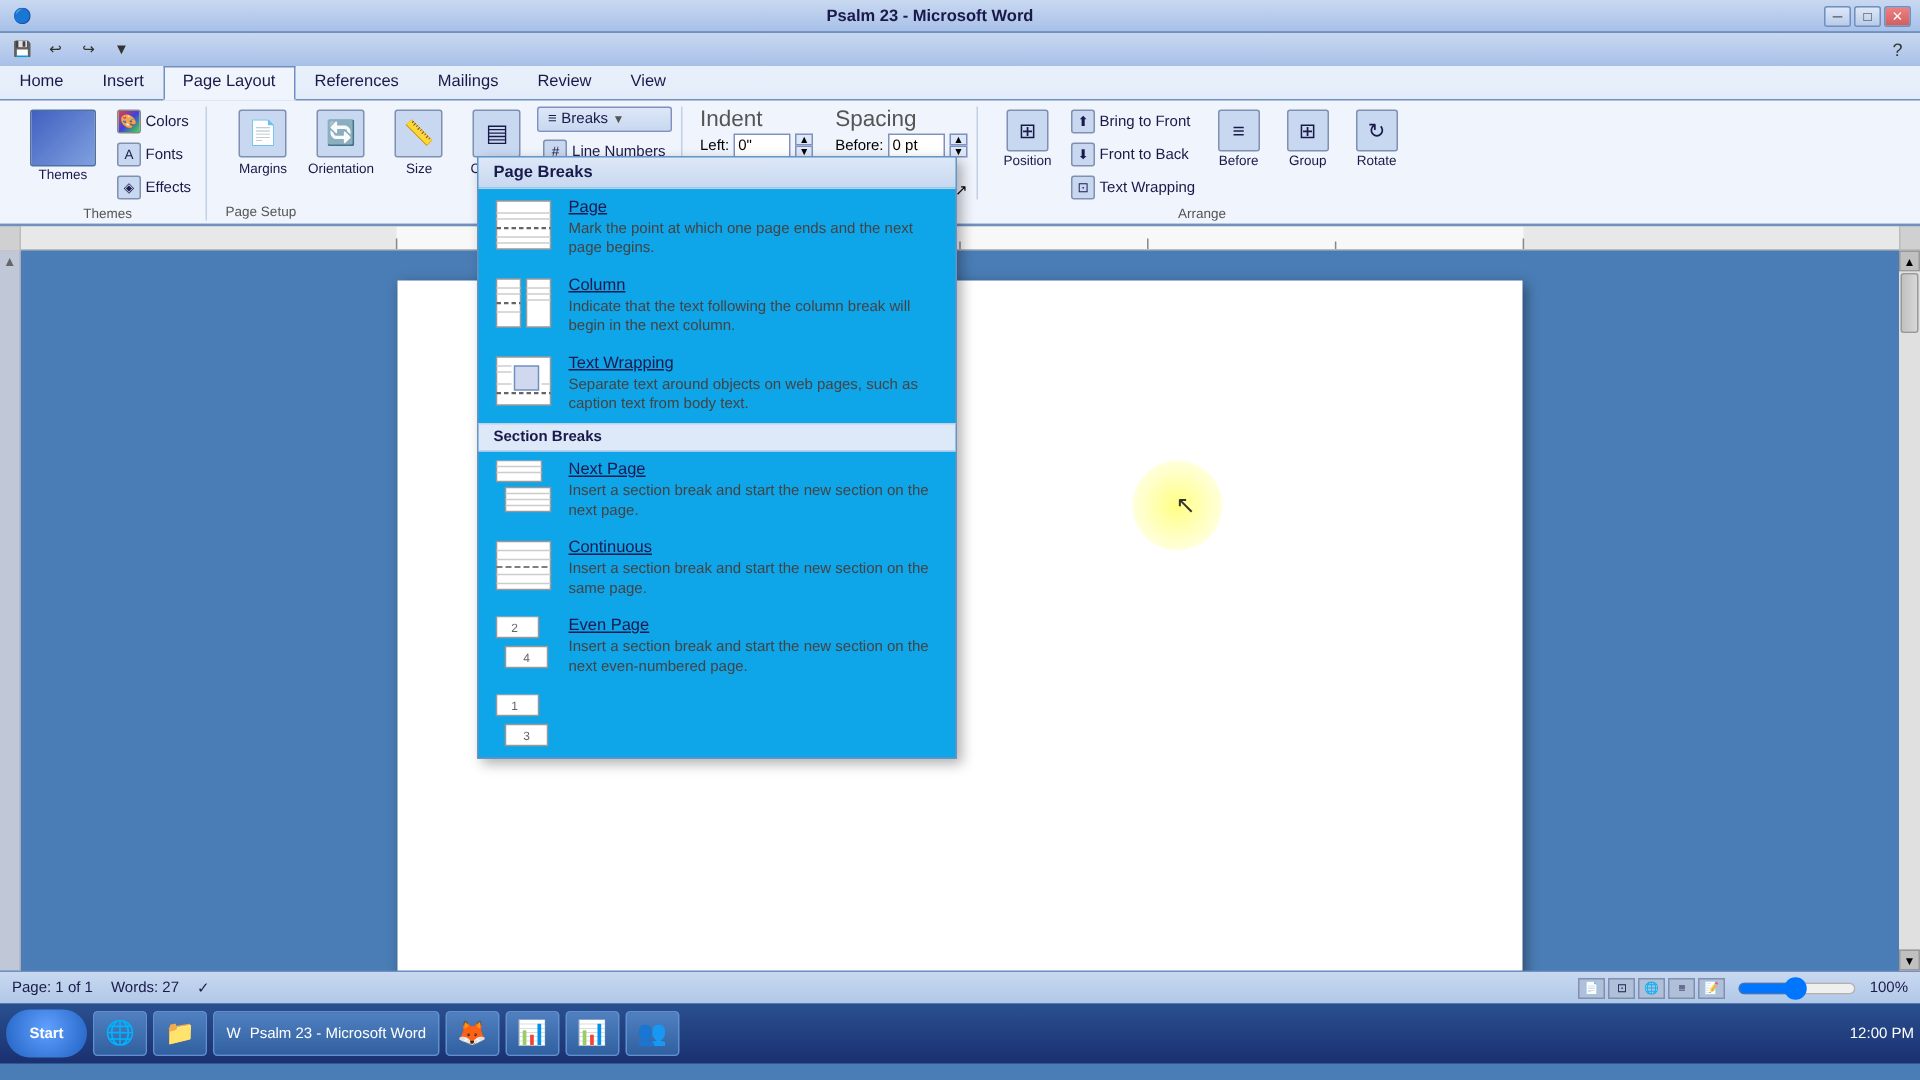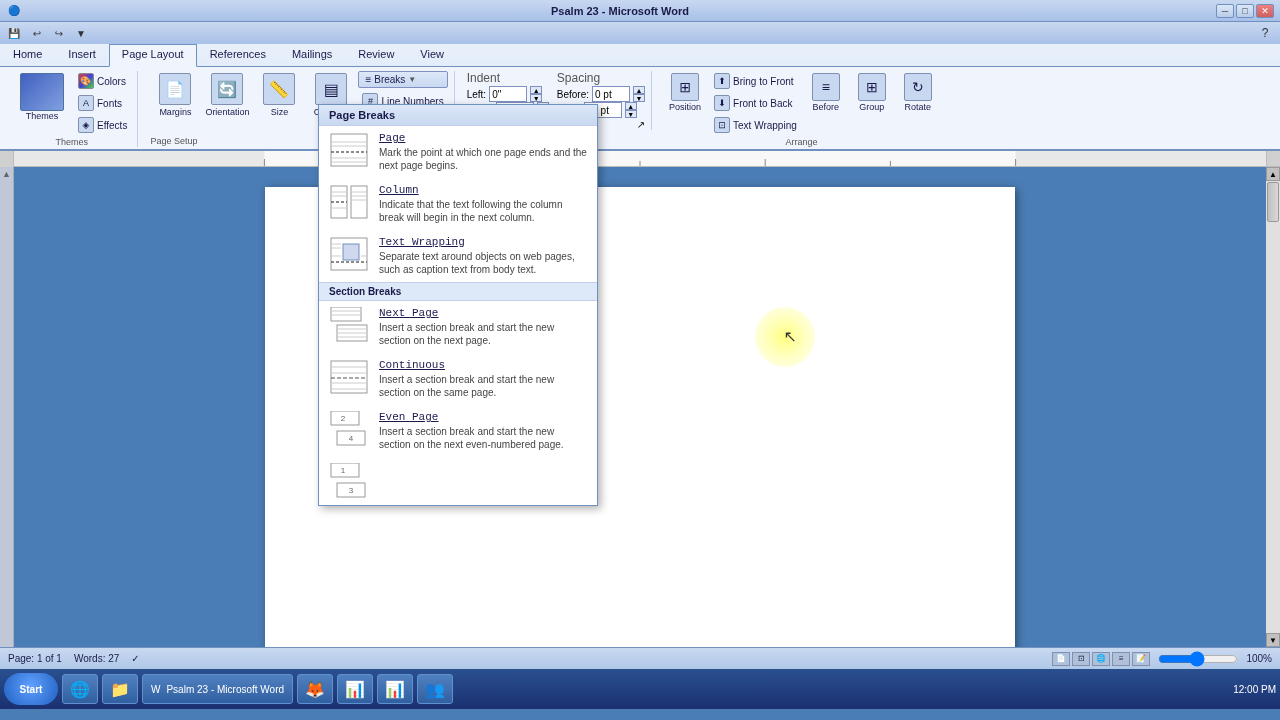--- a/index.html
+++ b/index.html
@@ -65,21 +65,21 @@
       padding: 2px 6px;
       background: linear-gradient(to bottom, #dde8f8, #c8d8f0);
       border: 1px solid #8090c0;
       border-radius: 2px;
       cursor: pointer;
       font-size: 10px;
       color: #1a1a4a;
     }
     .breaks-arrow { font-size: 8px; color: #555; }
     .is-group { display: flex; flex-direction: column; }
-    .is-label { font-size: 12px; color: #555; margin-bottom: 1px; }
+    .is-label { font-size: 15px; color: #555; margin-bottom: 1px; }
     .is-row { display: flex; align-items: center; gap: 3px; font-size: 10px; }
     .is-input { width: 38px; height: 16px; border: 1px solid #8090c0; background: white; padding: 0 2px; font-size: 10px; }
     .spinner { display: flex; flex-direction: column; }
     .spin-btn { width: 12px; height: 8px; background: #dde8f8; border: 1px solid #8090c0; font-size: 7px; cursor: pointer; display: flex; align-items: center; justify-content: center; }
 
     
     .arrange-btn { display: flex; flex-direction: column; align-items: center; width: 42px; cursor: pointer; padding: 2px; font-size: 9px; color: #1a1a4a; }
     .arrange-icon { width: 28px; height: 28px; background: #c8d8f0; border: 1px solid #8090b0; border-radius: 2px; display: flex; align-items: center; justify-content: center; font-size: 14px; margin-bottom: 1px; }
 
     
@@ -110,22 +110,22 @@
       font-size: 16px;
       color: #333;
       pointer-events: none;
     }
 
     
     .breaks-menu {
       position: absolute;
       left: 318px;
       top: 104px;
-      width: 280px;
-      background: #ffffff;
+      width: 320px;
+      background: #0ea5e9;
       border: 1px solid #7090c0;
       box-shadow: 3px 3px 8px rgba(0,0,0,0.3);
       z-index: 100;
       font-size: 11px;
     }
     .breaks-menu-header {
       background: linear-gradient(to bottom, #dde8f8, #c8d8f0);
       padding: 4px 10px;
       font-size: 11px;
       font-weight: bold;
@@ -143,21 +143,21 @@
     }
     .breaks-item {
       display: flex;
       align-items: flex-start;
       padding: 6px 10px;
       cursor: pointer;
       gap: 10px;
     }
     .breaks-item-icon { width: 40px; height: 36px; flex-shrink: 0; position: relative; }
     .breaks-item-text { flex: 1; }
-    .breaks-item-title { font-size: 11px; color: #1a1a4e; text-decoration: underline; font-weight: normal; margin-bottom: 2px; font-family: Liberation Mono, monospace; }
+    .breaks-item-title { font-size: 11px; color: #1a1a4e; text-decoration: underline; font-weight: normal; margin-bottom: 2px; }
     .breaks-item-desc { font-size: 10px; color: #444; line-height: 1.3; }
 
     
     .status-bar {
       height: 22px;
       background: linear-gradient(to bottom, #c8d8f0, #b0c8e8);
       border-top: 1px solid #7090c0;
       display: flex;
       align-items: center;
       padding: 0 8px;

